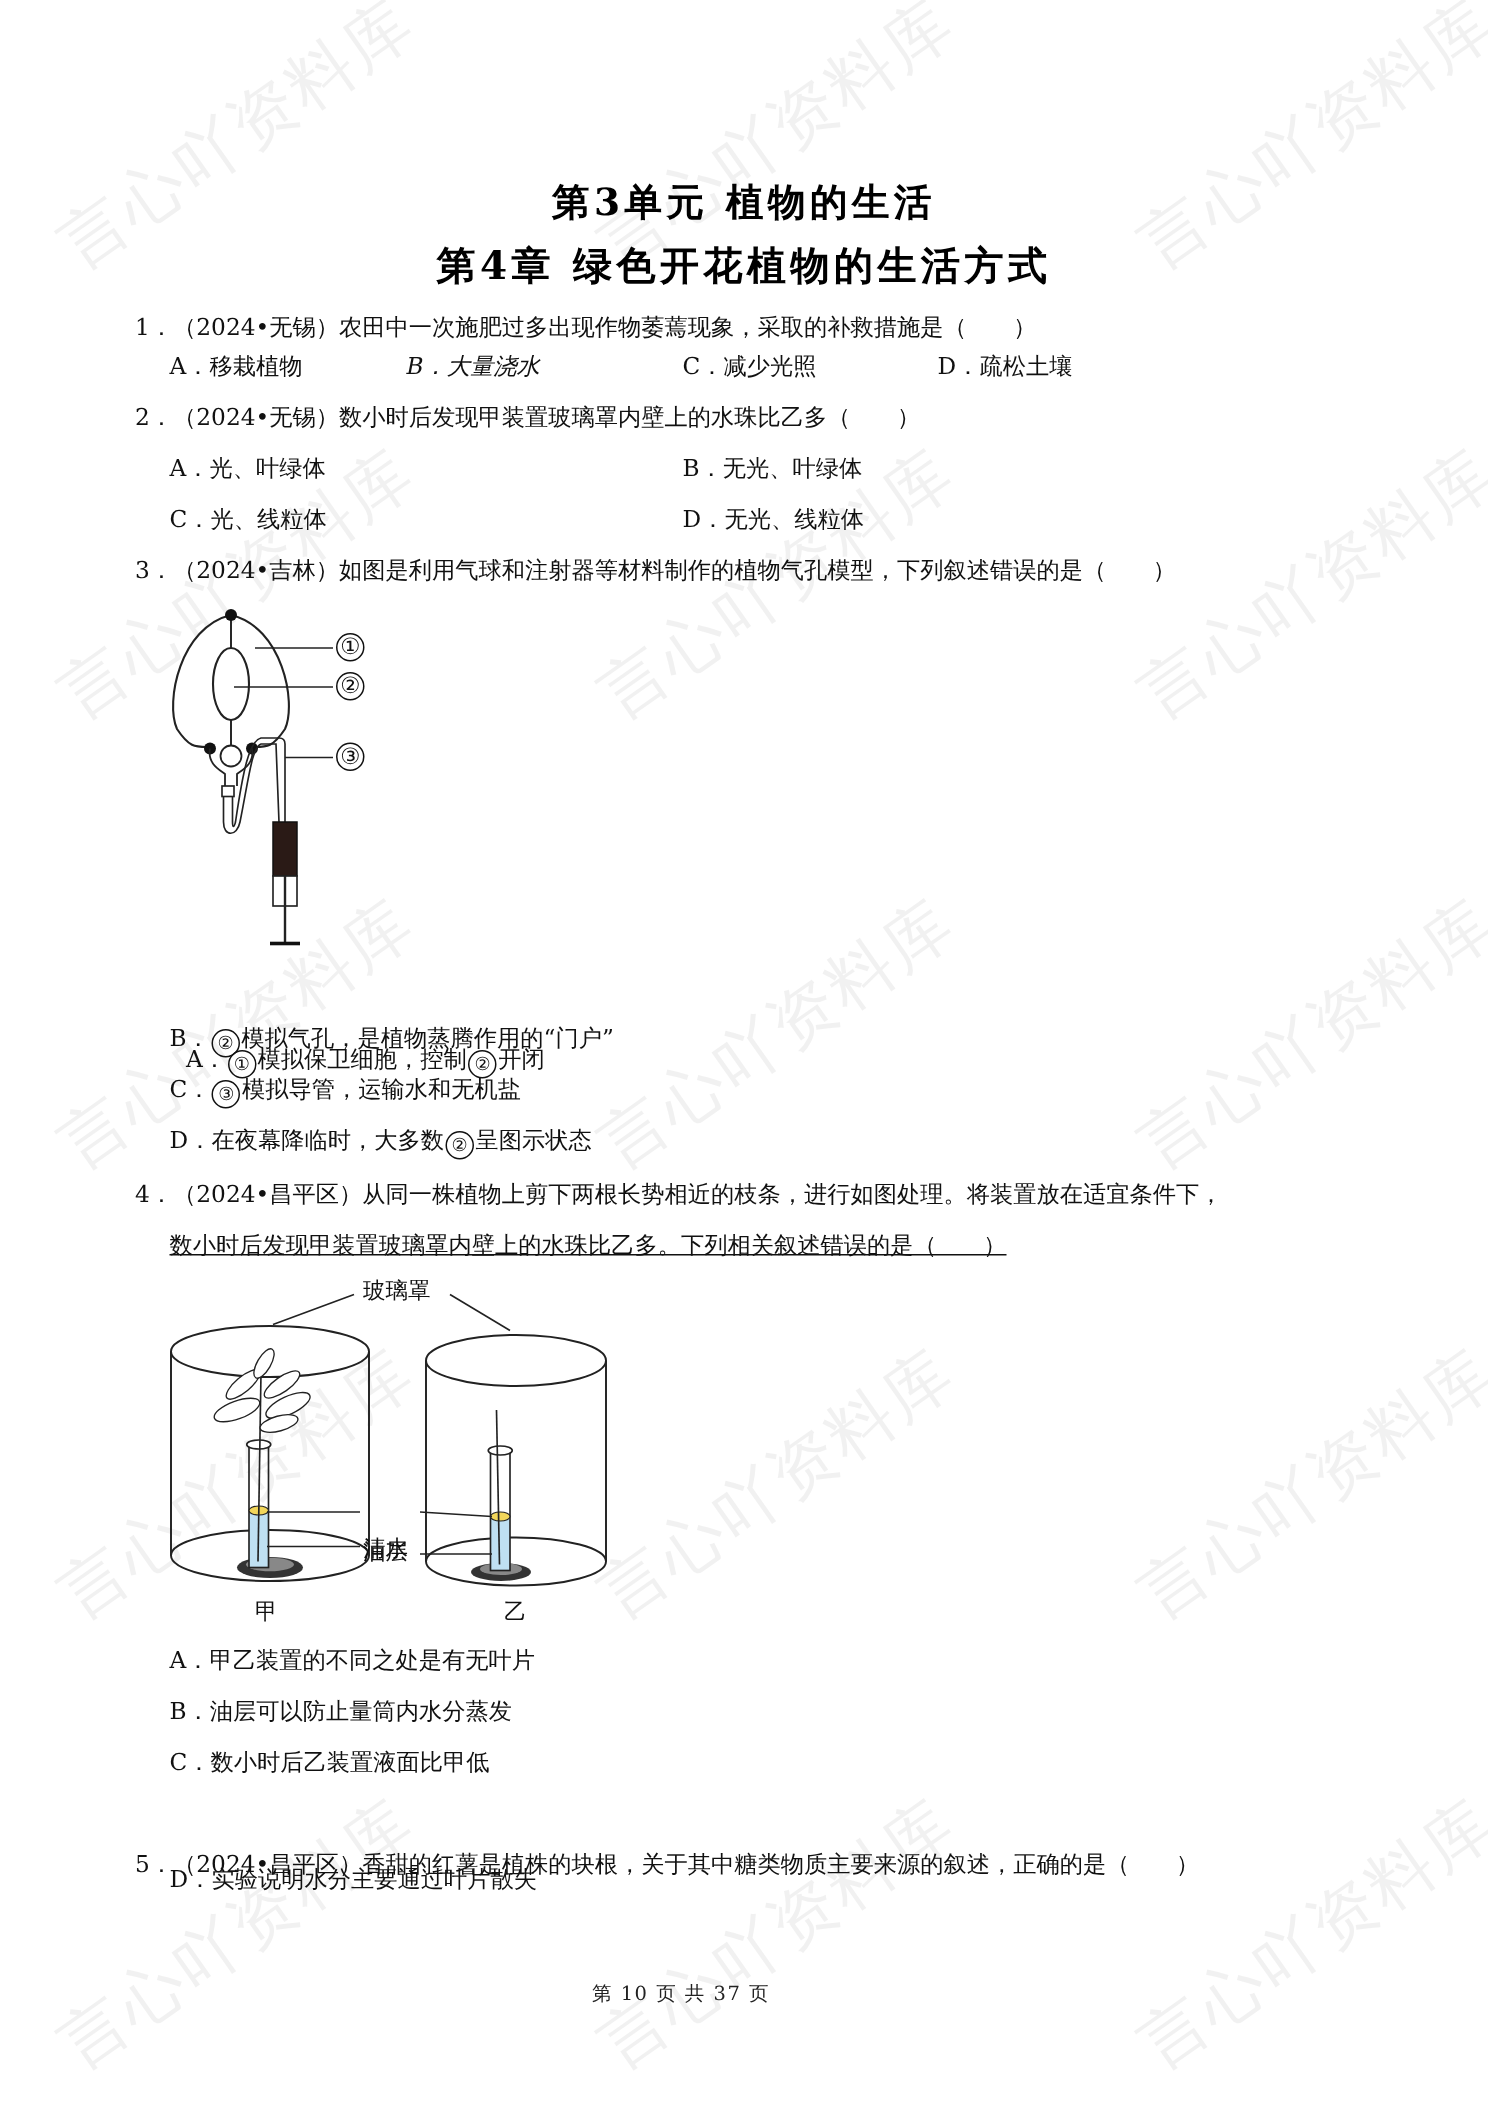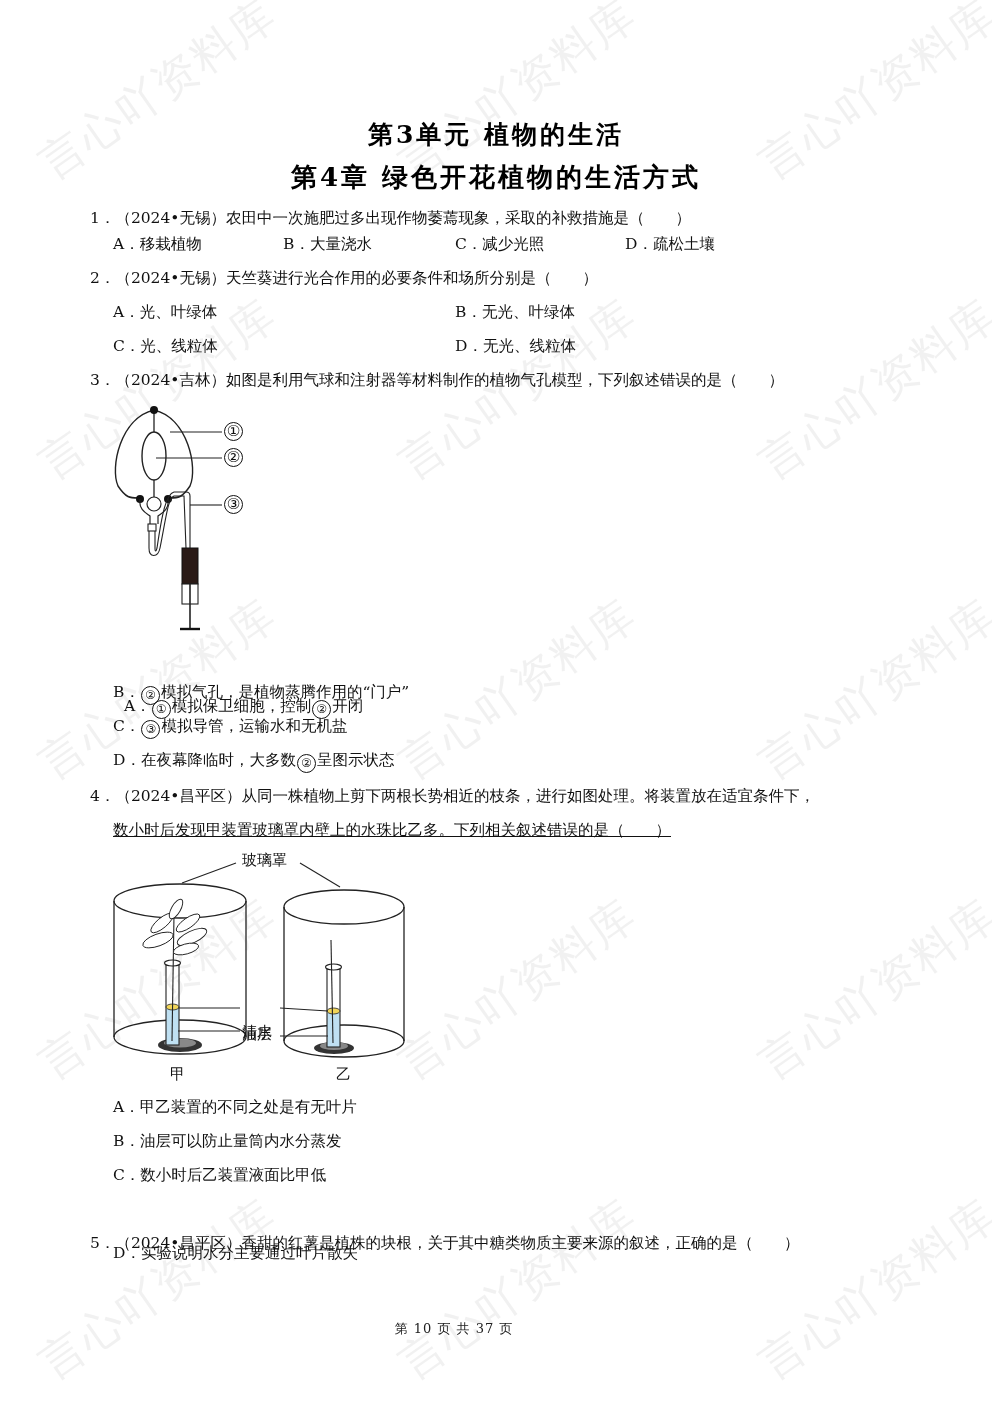--- a/index.html
+++ b/index.html
@@ -41,26 +41,26 @@
 <div class="watermark" style="left:380px;top:1260px;">言心吖资料库</div>
 <div class="watermark" style="left:740px;top:1260px;">言心吖资料库</div>
 
 <div class="title t1">第3单元  植物的生活</div>
 <div class="title t2">第4章  绿色开花植物的生活方式</div>
 
 <div class="q" style="top:208px;">
   <span>1．</span><span>（2024•无锡）</span><span>农田中一次施肥过多出现作物萎蔫现象，采取的补救措施是（　　）</span>
 </div>
 <div class="opt" style="left:113px;top:234px;">A．移栽植物</div>
-<div class="opt" style="left:283px;top:234px;">B．大量浇水</div>
+<div class="opt" style="left:271px;top:234px;font-style:italic;">B．大量浇水</div>
 <div class="opt" style="left:455px;top:234px;">C．减少光照</div>
 <div class="opt" style="left:625px;top:234px;">D．疏松土壤</div>
 
 <div class="q" style="top:268px;">
-  <span>2．</span><span>（2024•无锡）</span><span>天竺葵进行光合作用的必要条件和场所分别是（　　）</span>
+  <span>2．</span><span>（2024•无锡）</span><span>数小时后发现甲装置玻璃罩内壁上的水珠比乙多（　　）</span>
 </div>
 <div class="opt" style="left:113px;top:302px;">A．光、叶绿体</div>
 <div class="opt" style="left:455px;top:302px;">B．无光、叶绿体</div>
 <div class="opt" style="left:113px;top:336px;">C．光、线粒体</div>
 <div class="opt" style="left:455px;top:336px;">D．无光、线粒体</div>
 
 <div class="q" style="top:370px;">
   <span>3．</span><span>（2024•吉林）</span><span>如图是利用气球和注射器等材料制作的植物气孔模型，下列叙述错误的是（　　）</span>
 </div>
 

